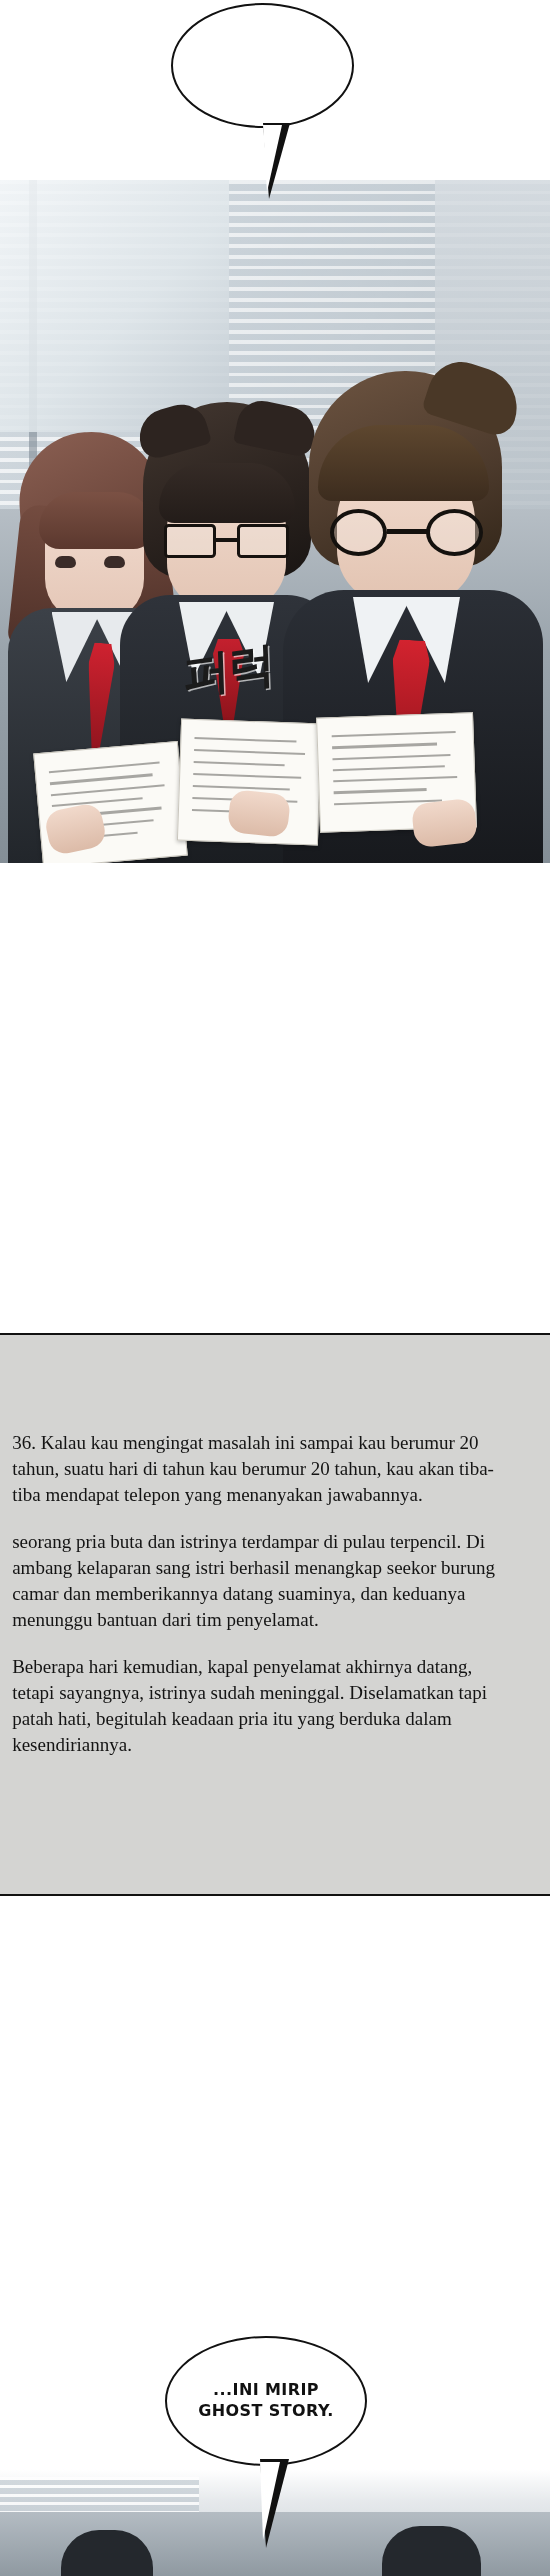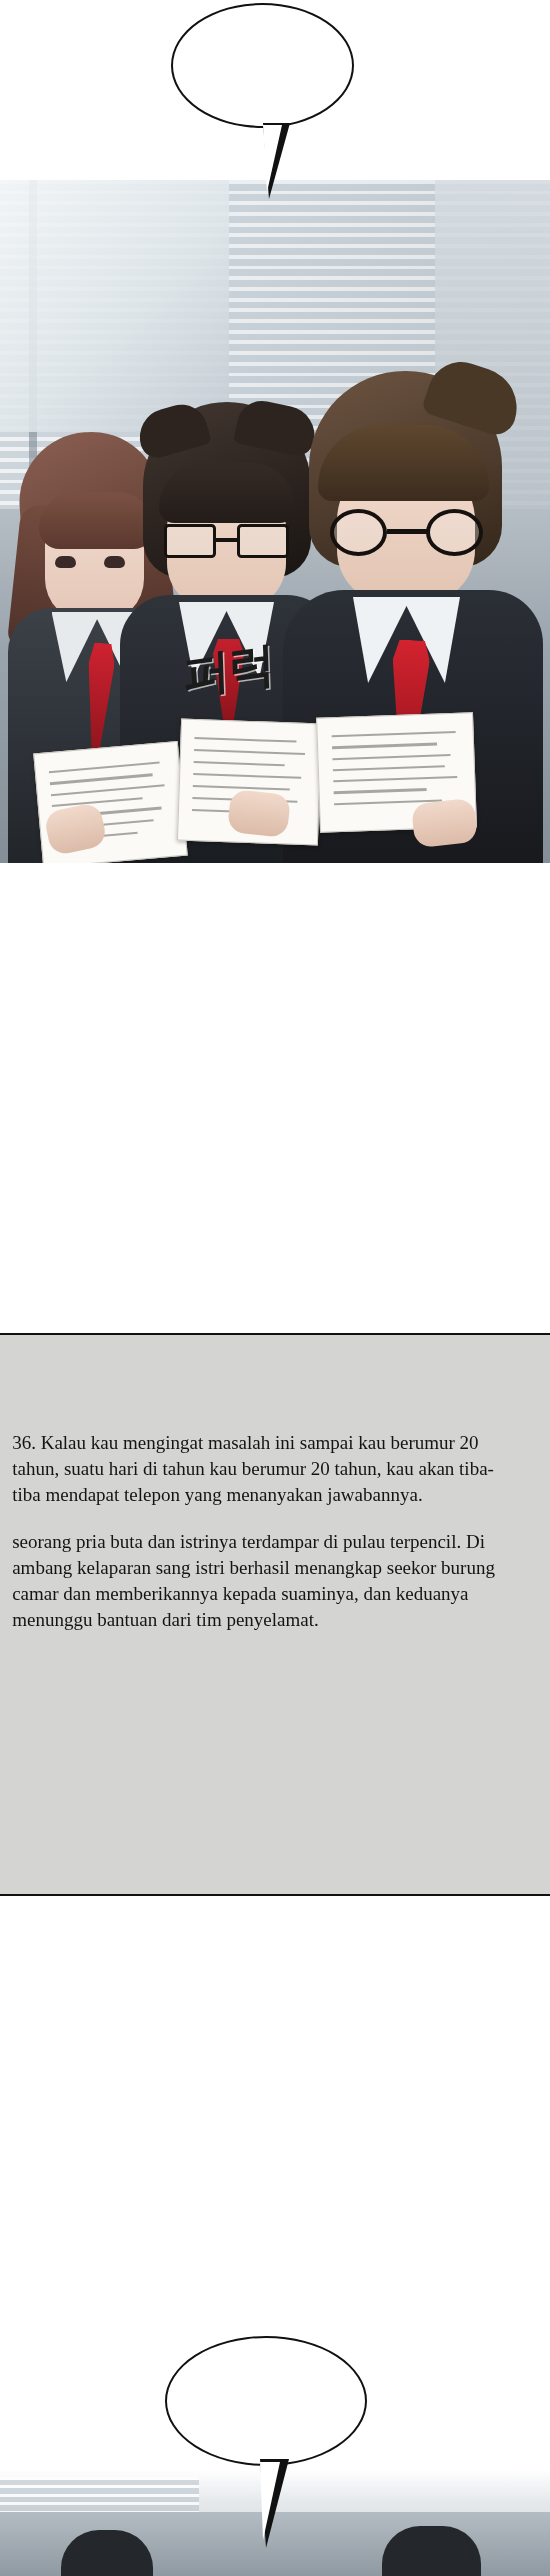--- a/index.html
+++ b/index.html
@@ -471,30 +471,33 @@
 
     <div class="balloon balloon-top">
       <div class="tail"></div>
       <div class="tail-inner"></div>
     </div>
   </div>
 
   <div class="panel-text">
     <div class="text-inner">
       <p>36. Kalau kau mengingat masalah ini sampai kau berumur 20 tahun, suatu hari di tahun kau berumur 20 tahun, kau akan tiba-tiba mendapat telepon yang menanyakan jawabannya.</p>
-      <p>seorang pria buta dan istrinya terdampar di pulau terpencil. Di ambang kelaparan sang istri berhasil menangkap seekor burung camar dan memberikannya kepada suaminya, dan keduanya menunggu bantuan dari tim penyelamat.</p>
+      <p>seorang pria buta dan istrinya terdampar di pulau terpencil. Di ambang kelaparan sang istri berhasil menangkap seekor burung camar dan memberikannya datang suaminya, dan keduanya menunggu bantuan dari tim penyelamat.</p>
+      <p>Beberapa hari kemudian, kapal penyelamat akhirnya datang, tetapi sayangnya, istrinya sudah meninggal. Diselamatkan tapi patah hati, begitulah keadaan pria itu yang berduka dalam kesendiriannya.</p>
     </div>
   </div>
 
   <div class="panel-bottom-art">
     <div class="pba-win"></div>
     <div class="pba-desk"></div>
     <div class="pba-head a"></div>
     <div class="pba-head b"></div>
   </div>
 
   <div class="balloon balloon-bottom">
+    <div class="btxt">...INI MIRIP
+GHOST STORY.</div>
     <div class="tail"></div>
     <div class="tail-inner"></div>
   </div>
 
 </div>
 
 
 </body></html>

